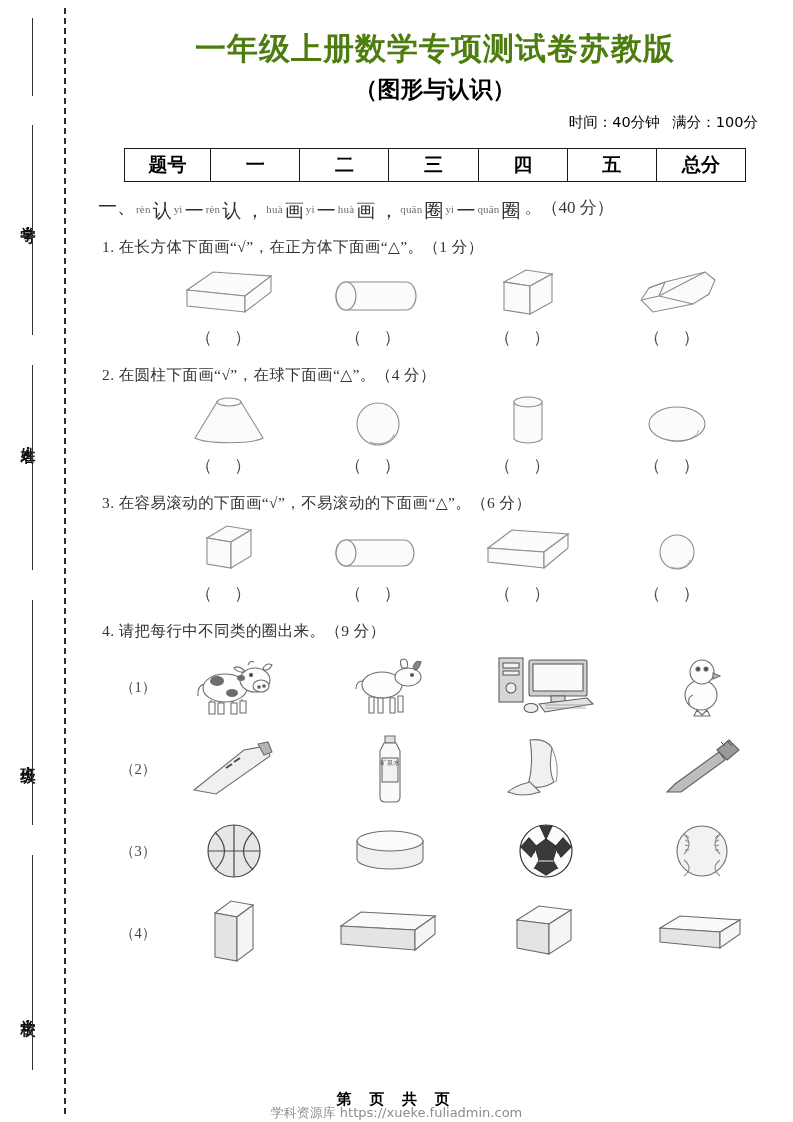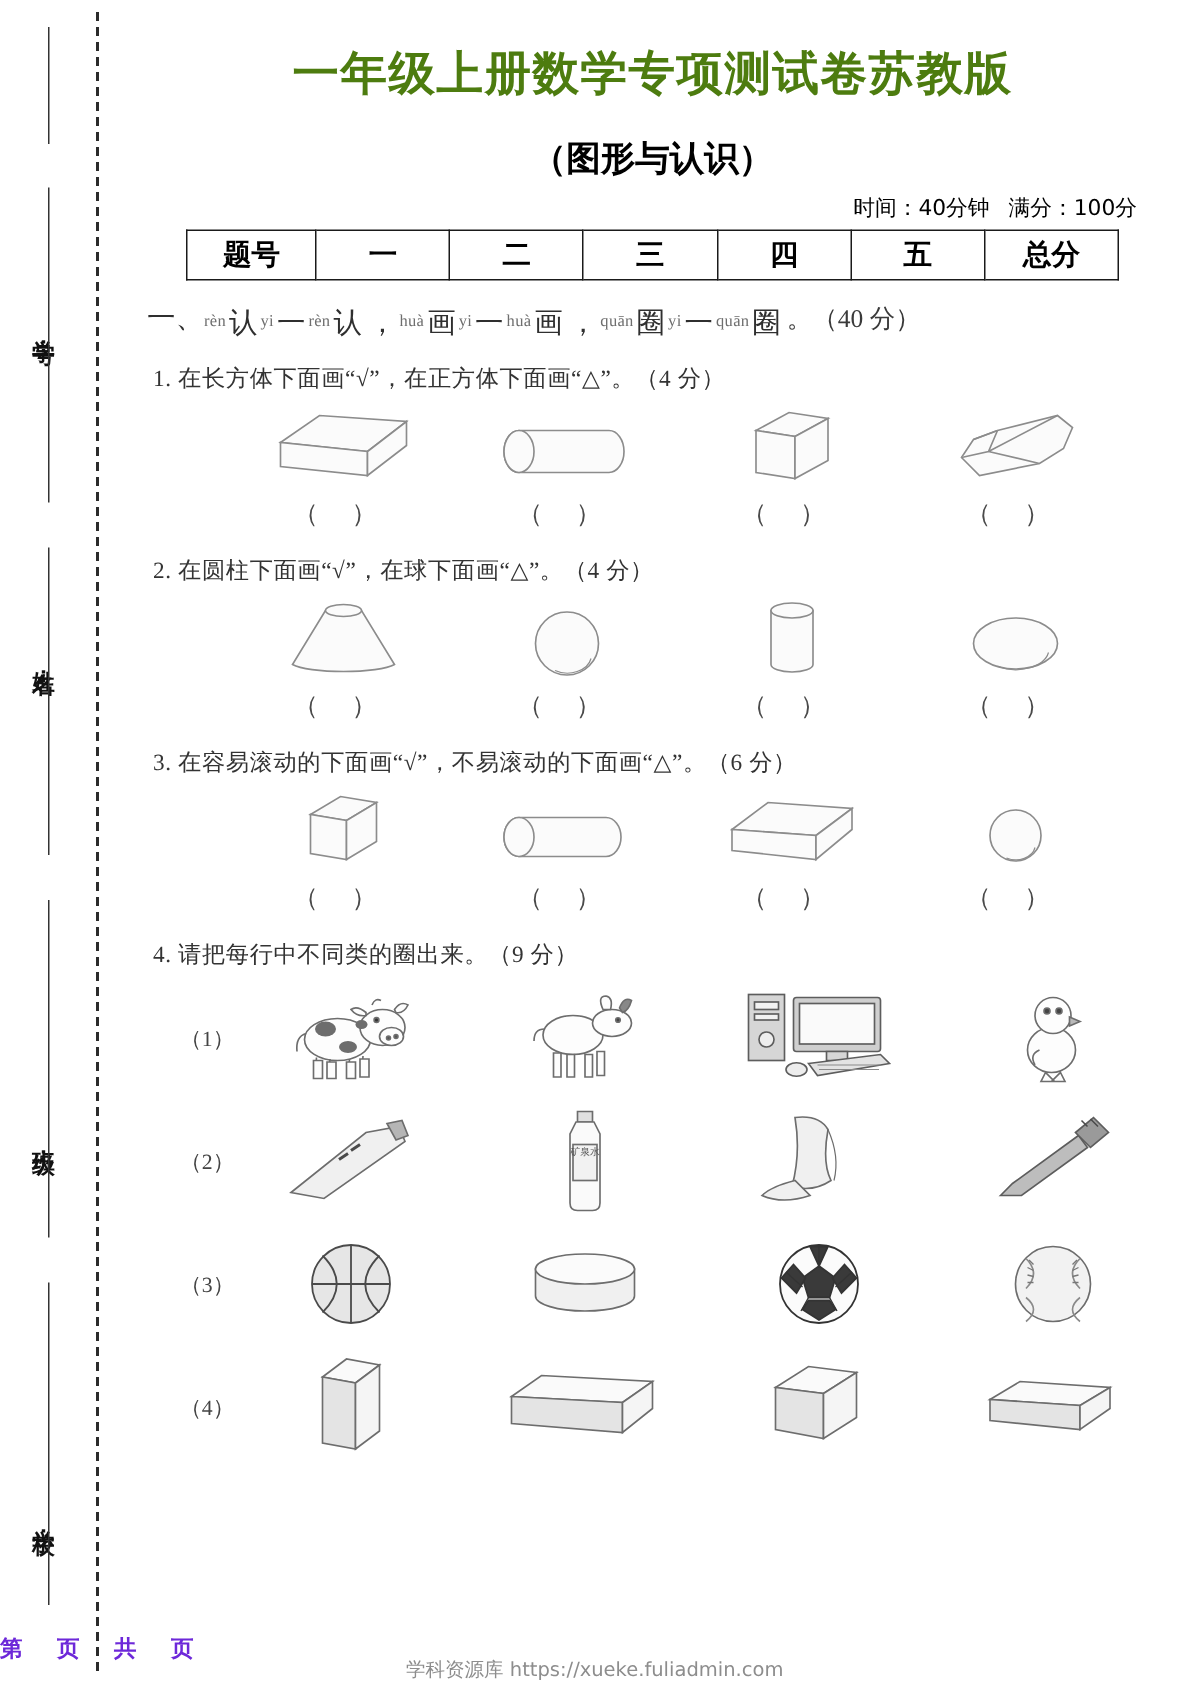--- a/index.html
+++ b/index.html
@@ -69,38 +69,38 @@
     font-weight: bold;
     letter-spacing: 1px;
     margin-top: 28px;
     font-family: "DejaVu Sans", "Liberation Sans", sans-serif;
     color: #4d7c0f;
   }
   .subtitle {
     text-align: center;
     font-size: 23px;
     font-weight: bold;
-    margin-top: 20px;
+    margin-top: 4px;
     font-family: "DejaVu Sans", "Liberation Sans", sans-serif;
     color: #000;
   }
 
   .meta-line {
     text-align: right;
     font-size: 14.5px;
     margin-top: 8px;
     padding-right: 22px;
     color: #000;
     font-family: "DejaVu Sans", "Liberation Sans", sans-serif;
   }
   .meta-line span { margin-left: 8px; }
 
   
   .score-table {
-    margin: 5px auto 0 auto;
+    margin: 16px auto 0 auto;
     border-collapse: collapse;
     width: 622px;
   }
   .score-table td {
     border: 1.6px solid #1a1a1a;
     height: 30px;
     text-align: center;
     font-size: 19px;
     font-weight: bold;
     font-family: "DejaVu Sans", "Liberation Sans", sans-serif;
@@ -228,25 +228,26 @@
     text-align: center;
     font-size: 13px;
     color: #8d8d8d;
     font-family: "DejaVu Sans", "Liberation Sans", sans-serif;
   }
   .pagefoot {
     position: absolute;
     left: 0;
     right: 0;
     top: 1090px;
+    text-align: center;
     font-size: 15px;
     font-weight: bold;
     letter-spacing: 7px;
-    color: #6d28d9;
-    font-family: Liberation Mono, monospace;
+    color: #000000;
+    font-family: Liberation Serif, serif;
   }
 
   svg { display: block; }
 </style>
 </head>
 <body>
 
 <div class="sidebar">
   <div class="dashed-line"></div>
 
@@ -343,21 +344,21 @@
         <span class="py">quān</span>
         <span class="hz">圈</span>
       </span>
       <span class="sec-tail">。（40 分）</span>
     </div>
   </div>
 
   <div class="q">
     <div class="q-text">
       <span>1.</span>
-      <span>在长方体下面画“√”，在正方体下面画“△”。（4 分）</span>
+      <span>在长方体下面画“√”，在正方体下面画“△”。（1 分）</span>
     </div>
     <div class="q-row">
       <div class="q-cell">
         <div class="shape-box">
           <svg width="92" height="54" viewBox="0 0 92 54">
               <g fill="#fbfbfb" stroke="#8c8c8c" stroke-width="1.1">
           <path d="M4 24 L30 6 L88 10 L62 30 Z"></path>
                 <path d="M4 24 L4 40 L62 46 L62 30 Z"></path>
                 <path d="M62 30 L88 10 L88 26 L62 46 Z"></path>
               </g>

